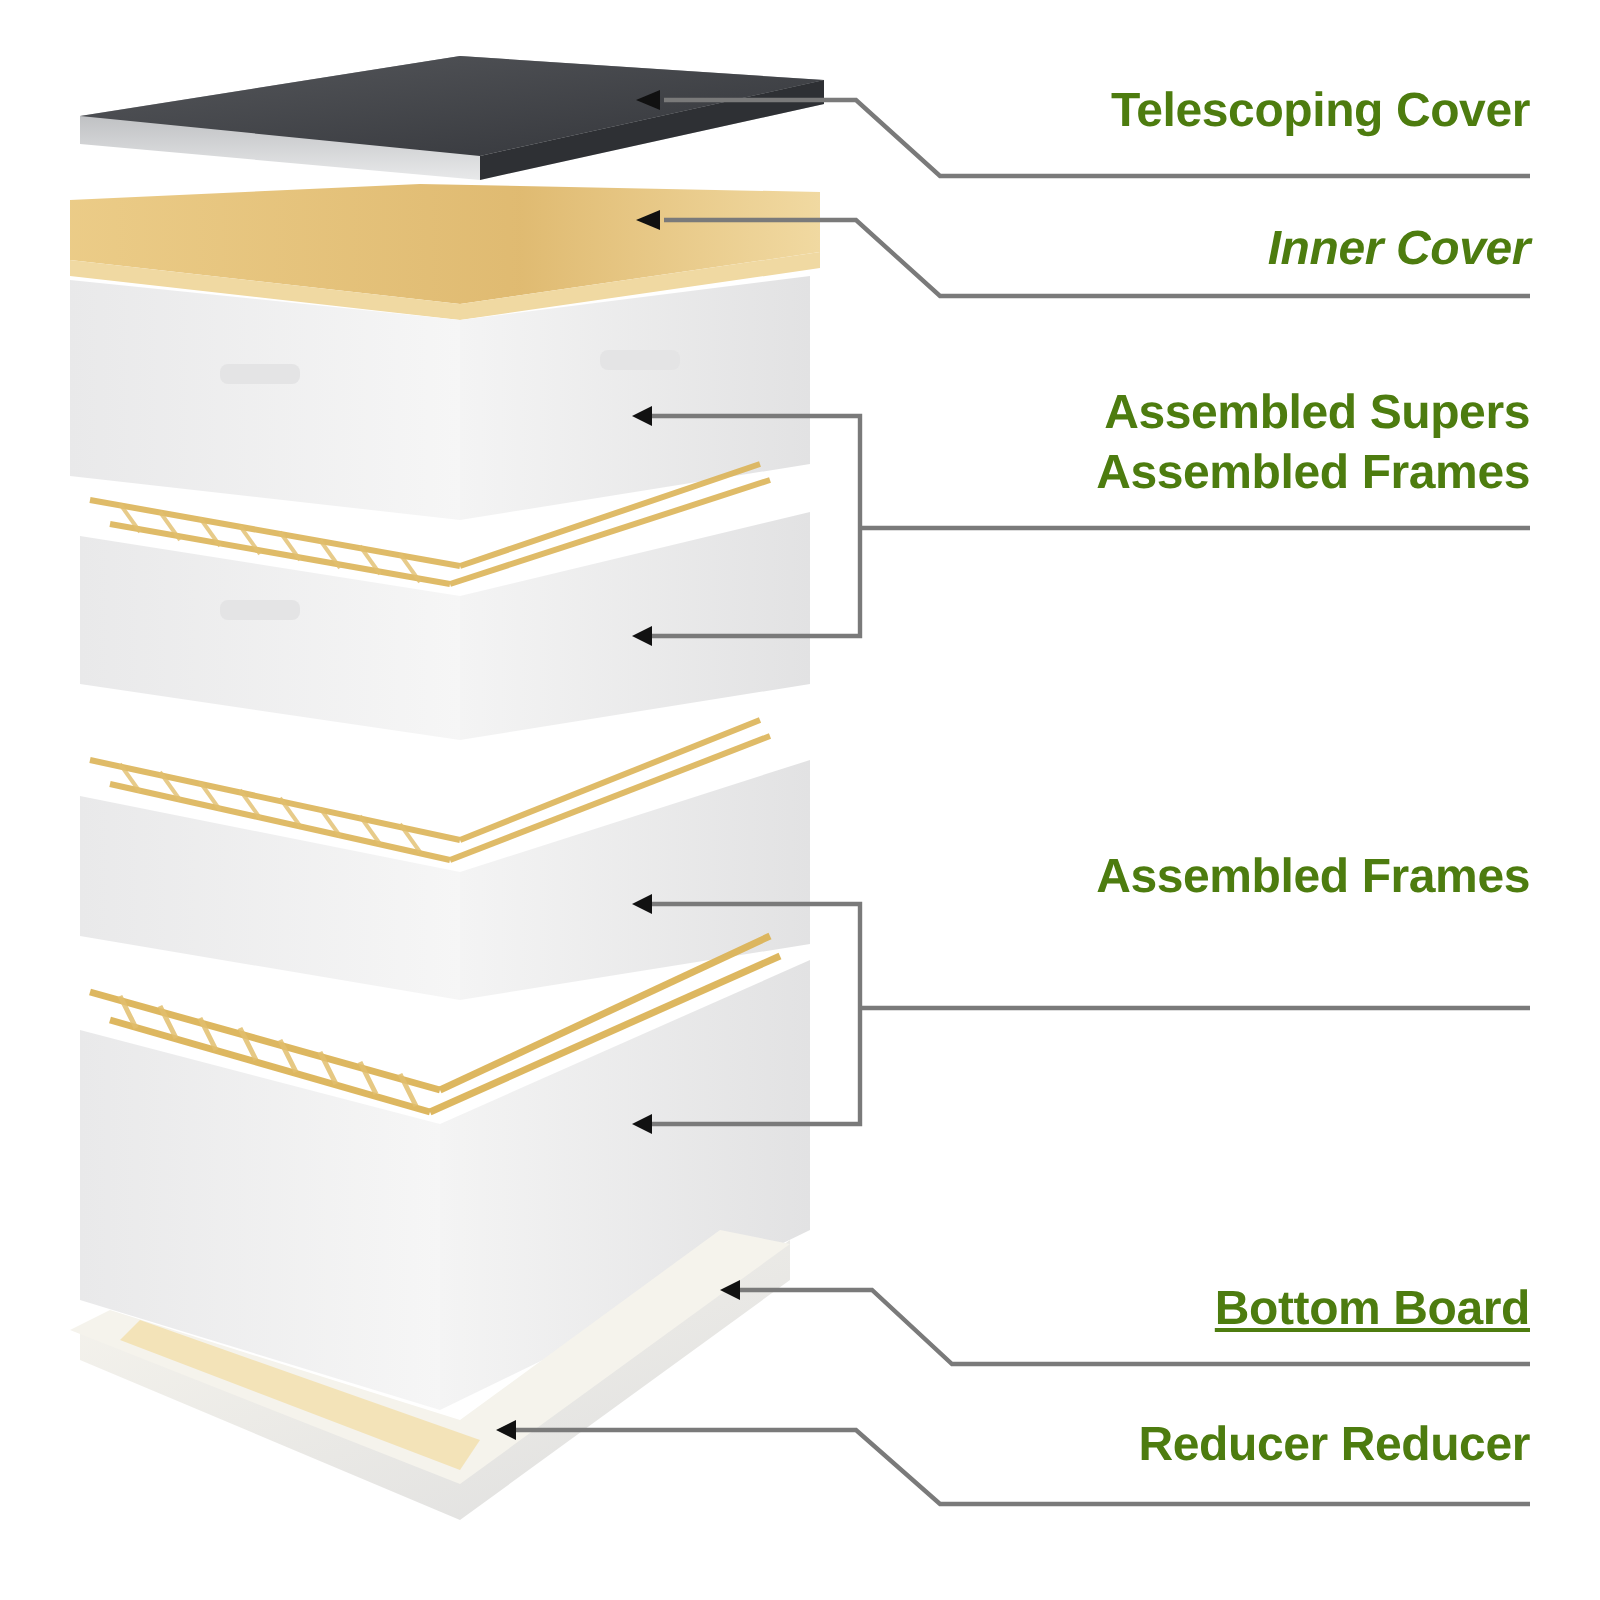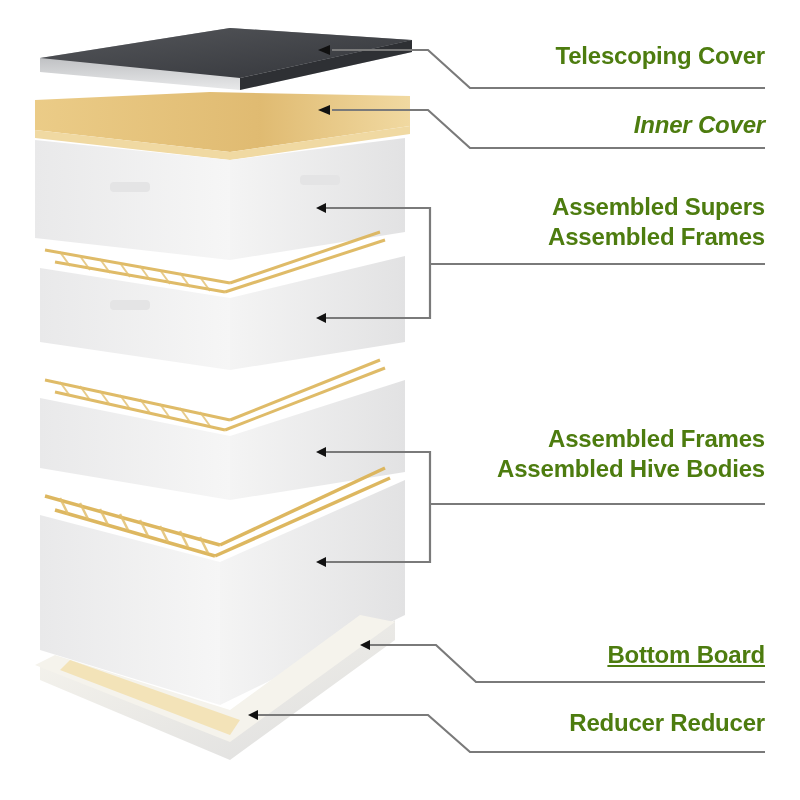--- a/index.html
+++ b/index.html
@@ -162,20 +162,19 @@
 </div>
 <div class="label" style="top:110px;font-style:italic;">
   <div>Inner Cover</div>
 </div>
 <div class="label" style="top:192px;">
   <div>Assembled Supers</div>
   <div>Assembled Frames</div>
 </div>
 <div class="label" style="top:424px;">
   <div>Assembled Frames</div>
-  <div>Assembled Hive Bodies</div>
 </div>
 <div class="label" style="top:640px;text-decoration:underline;">
   <div>Bottom Board</div>
 </div>
 <div class="label" style="top:708px;">
   <div>Reducer Reducer</div>
 </div>
 
 </body></html>

